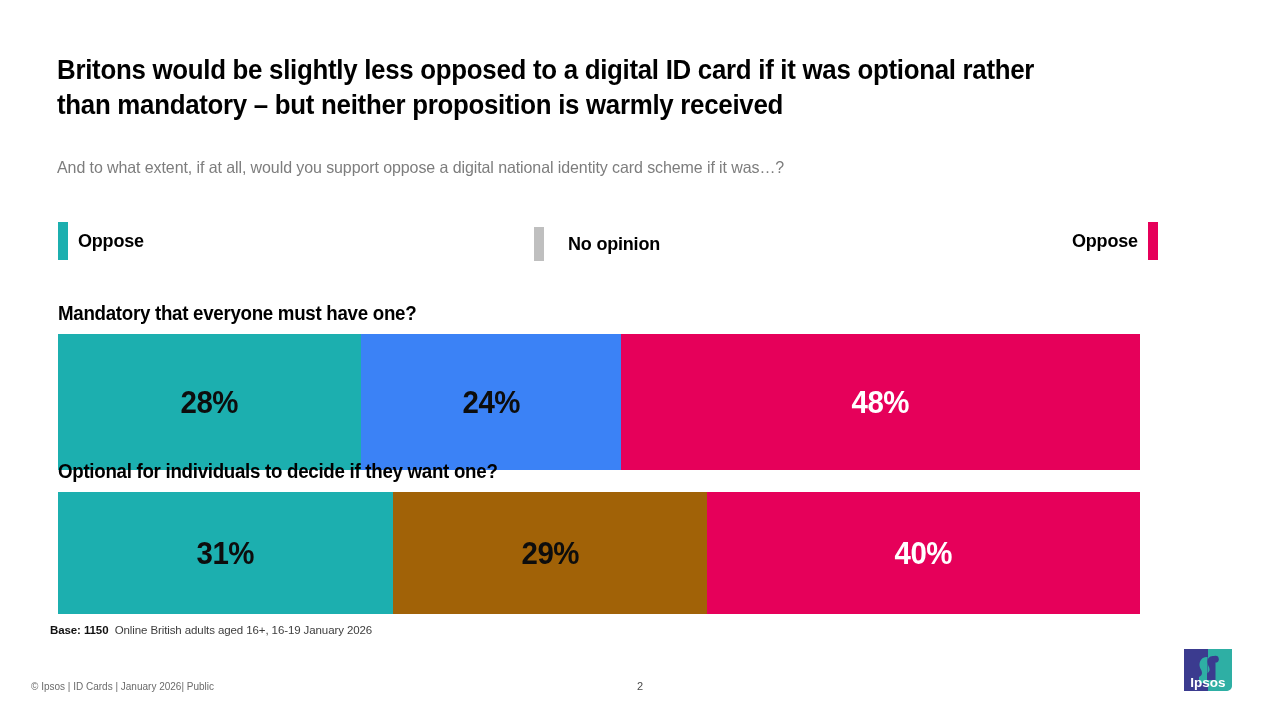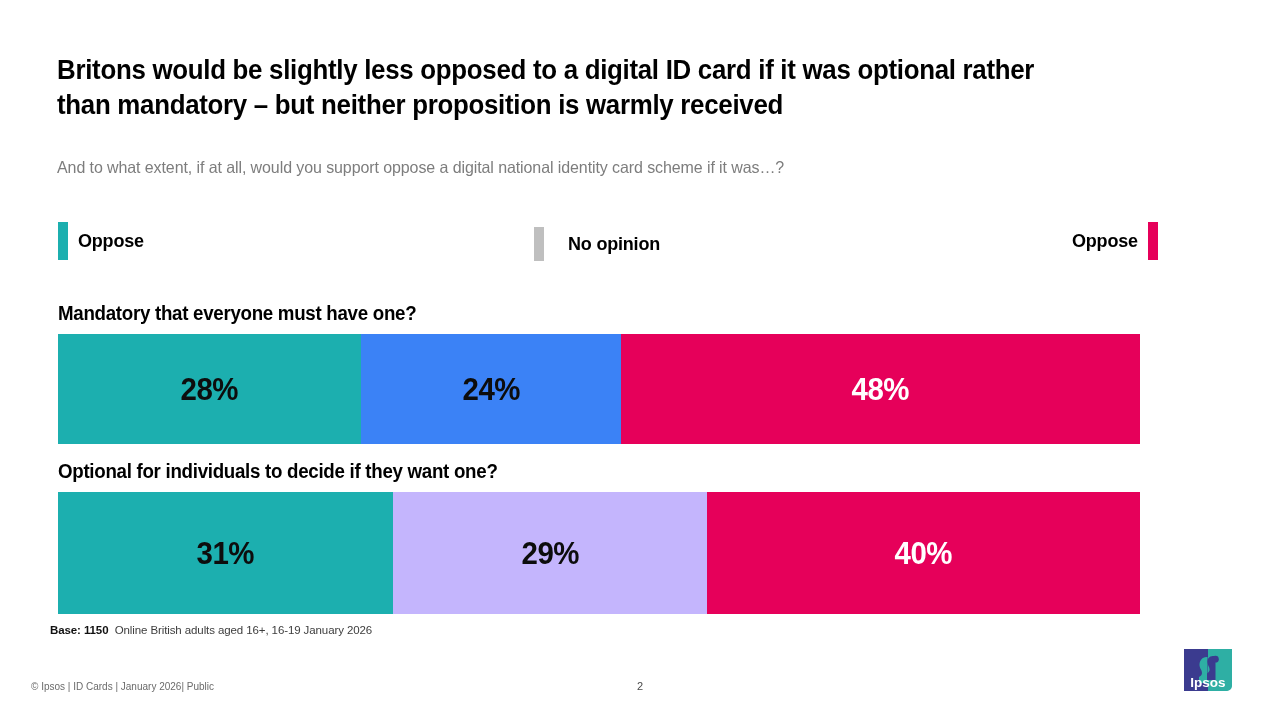--- a/index.html
+++ b/index.html
@@ -99,21 +99,21 @@
     letter-spacing: -0.3px;
     margin: 0 0 9px 0;
     transform: scaleX(0.96);
     transform-origin: left top;
   }
 
   .bar {
     display: flex;
     width: 1082px;
   }
-  .bar-1 { height: 110px; }
+  .bar-1 { height: 136px; }
   .bar-2 { height: 122px; }
 
   .seg {
     display: flex;
     align-items: center;
     justify-content: center;
     box-sizing: border-box;
   }
   .seg-value {
     font-size: 32px;
@@ -212,21 +212,21 @@
       </div>
     </div>
   </div>
 
   <div class="bar-group bar-group-2">
     <div class="bar-title">Optional for individuals to decide if they want one?</div>
     <div class="bar bar-2">
       <div class="seg seg-support" style="width: 31%; background: rgb(28, 175, 175);">
         <span class="seg-value">31%</span>
       </div>
-      <div class="seg seg-noopinion" style="width: 29%; background: #c4b5fd; align-items: center;">
+      <div class="seg seg-noopinion" style="width: 29%; background: #a16207; align-items: center;">
         <span class="seg-value">29%</span>
       </div>
       <div class="seg seg-oppose" style="width: 40%; background: rgb(230, 0, 90);">
         <span class="seg-value">40%</span>
       </div>
     </div>
   </div>
 
   <div class="footnote">
     <span class="base-label">Base: 1150</span><span>&nbsp; </span><span class="base-text">Online British adults aged 16+, 16-19 January 2026</span>

